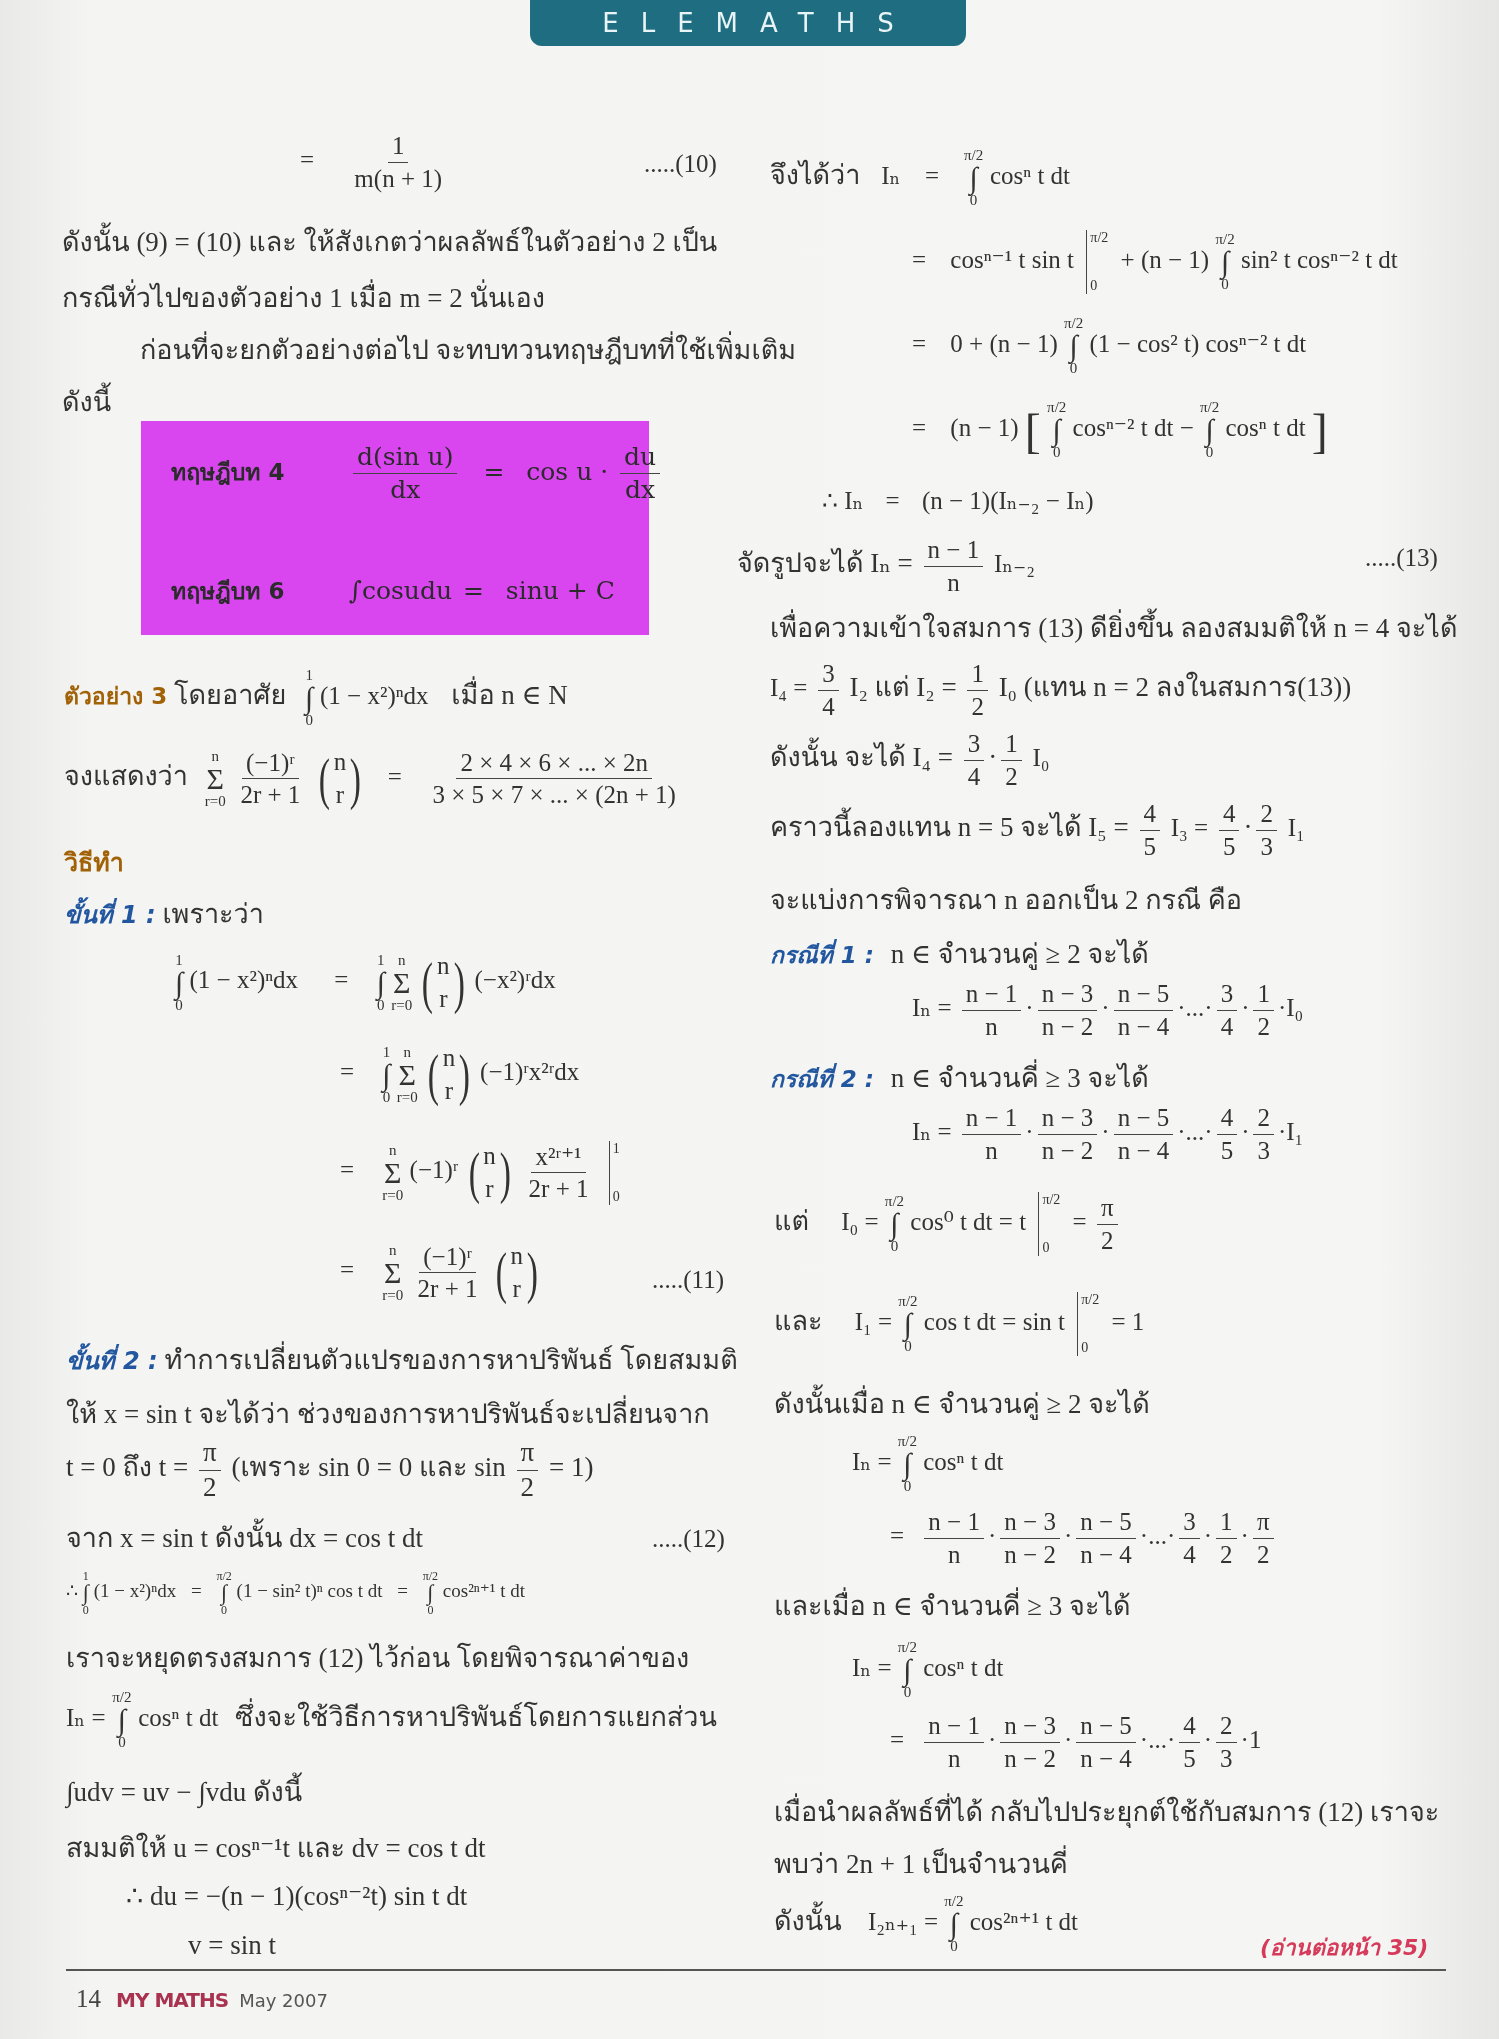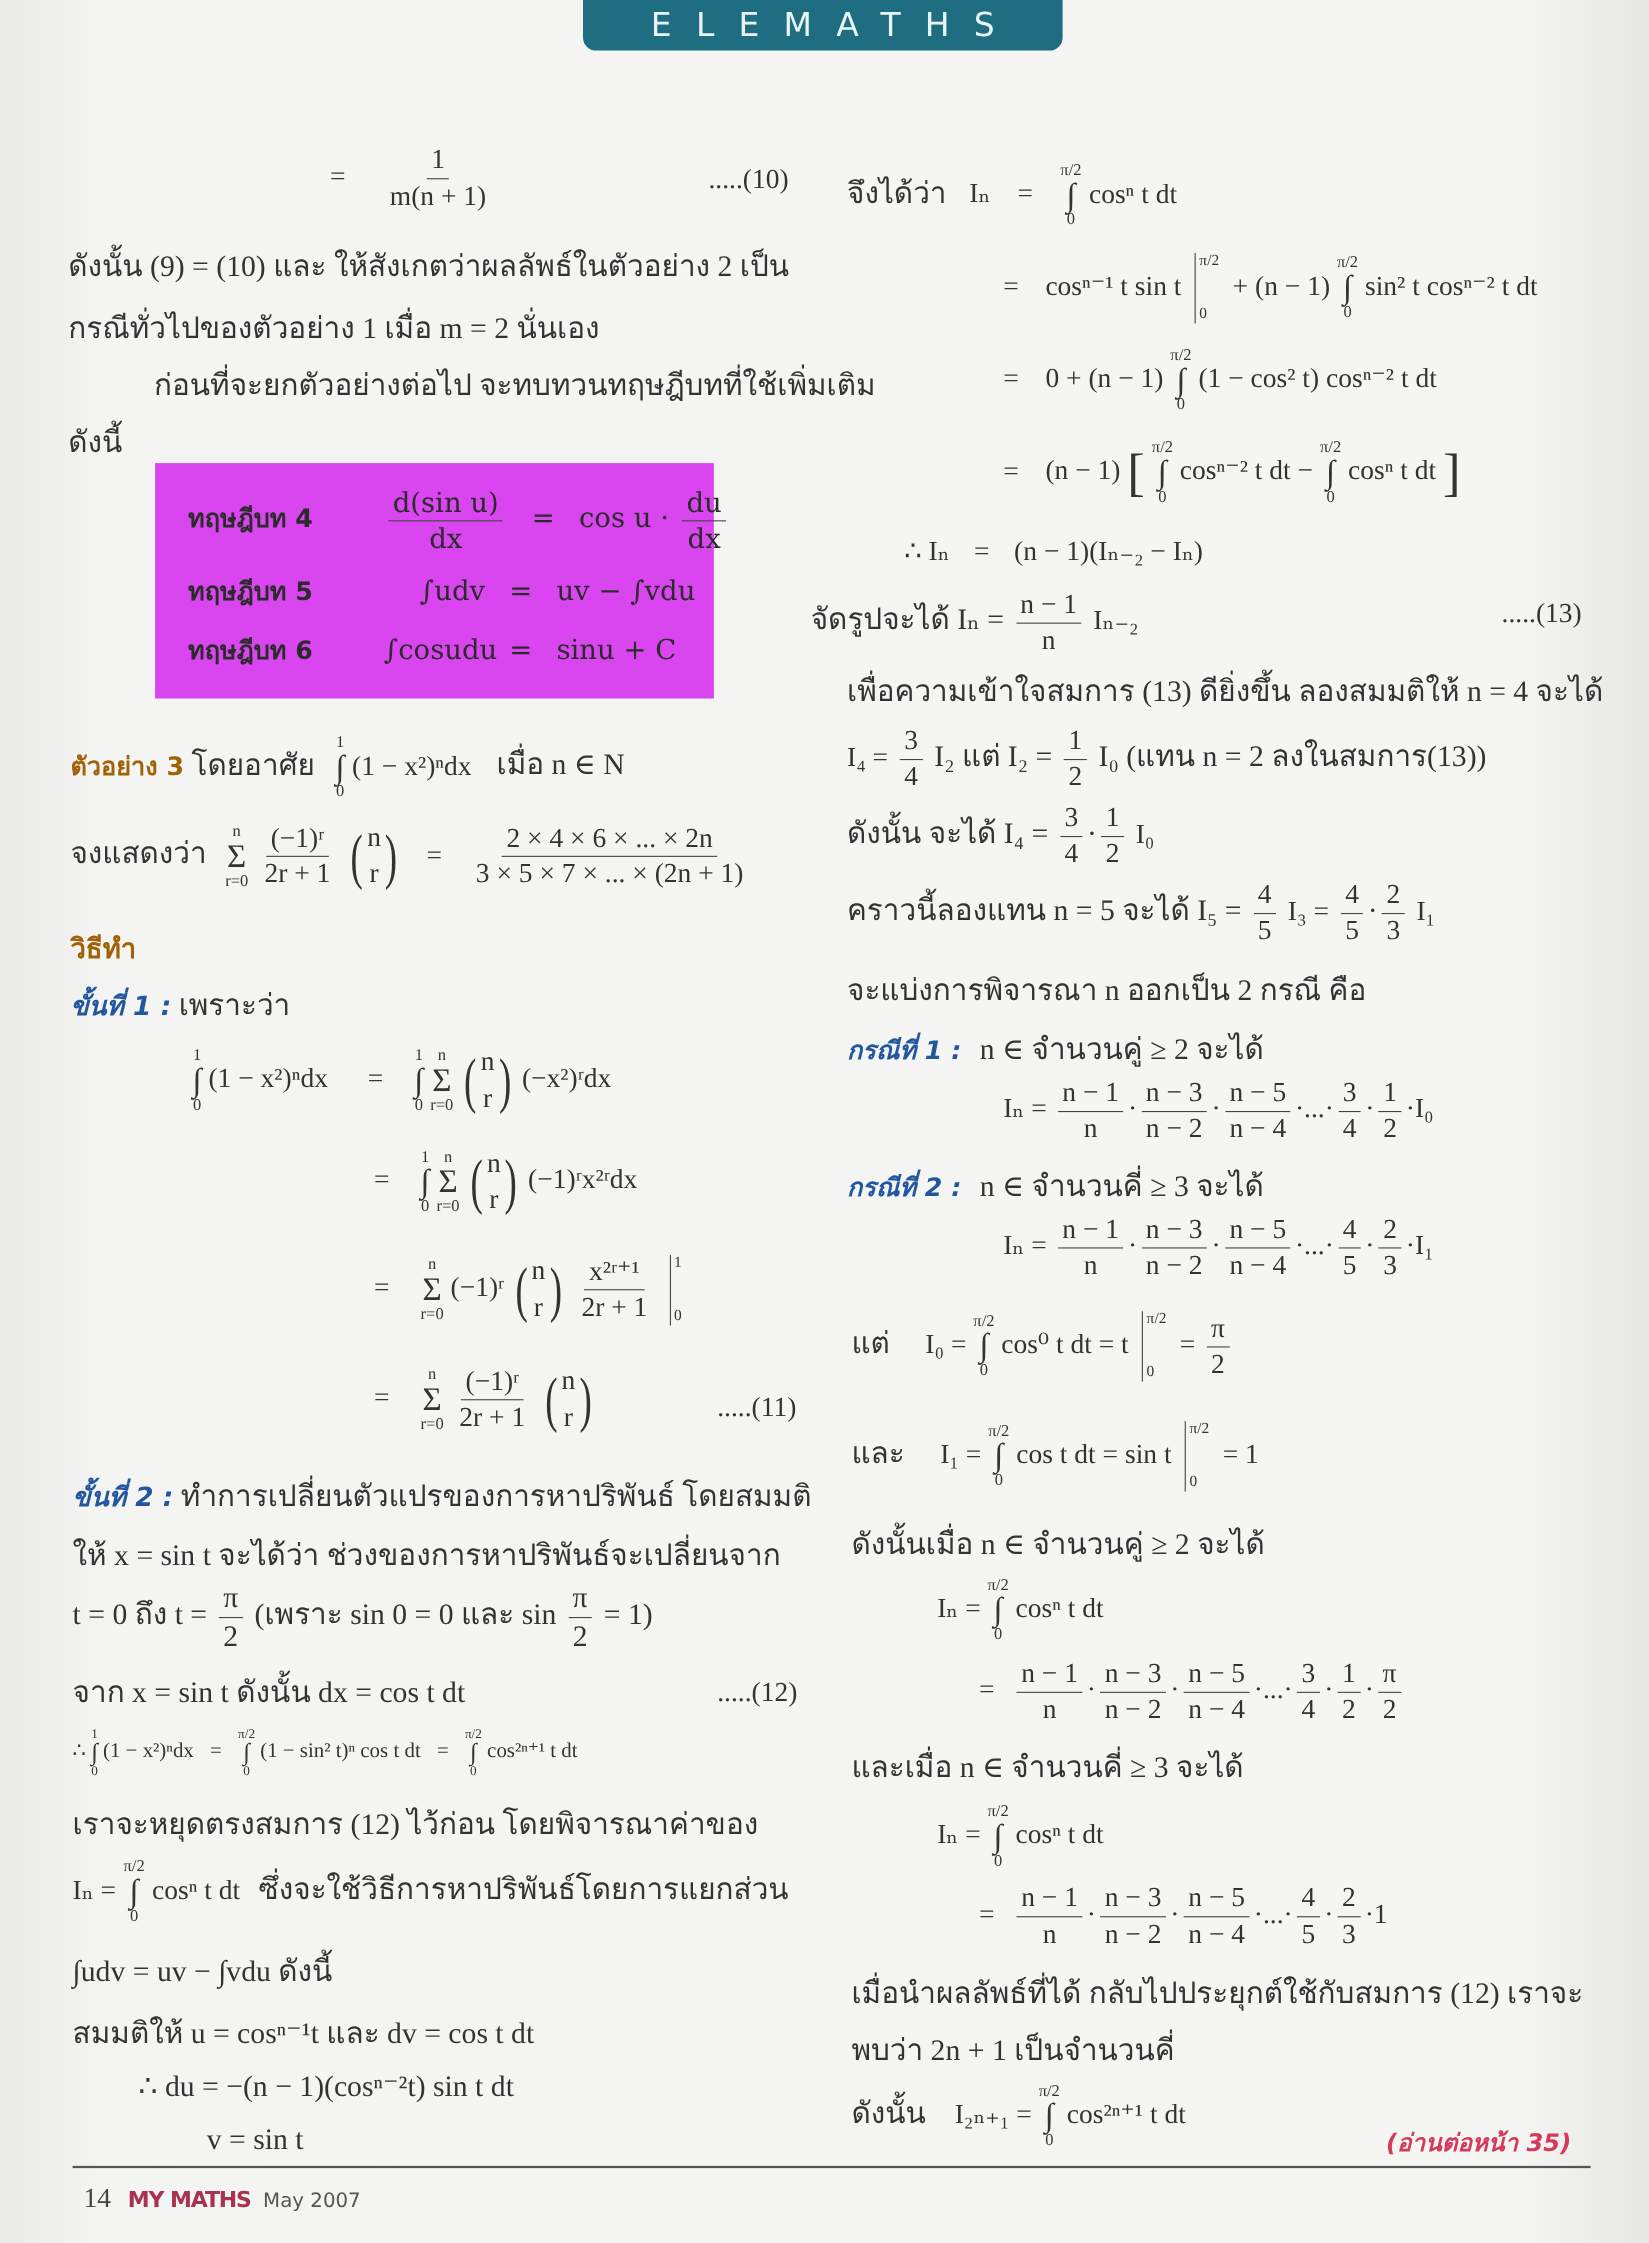--- a/index.html
+++ b/index.html
@@ -10,21 +10,21 @@
     color: #2a2a2a;
   }
   .page-bg {
     position: absolute; left: 0; top: 0; width: 1499px; height: 2039px;
     background: linear-gradient(90deg, #e9e9e7 0%, #f4f4f2 6%, #f5f5f3 92%, #e6e6e4 100%);
   }
   .header-tab {
     position: absolute; left: 530px; top: 0; width: 436px; height: 46px;
     background: #1e6d80; border-radius: 0 0 12px 12px;
     display: flex; align-items: center; justify-content: center;
-    color: #e8f4f6; font-family: "DejaVu Sans", sans-serif; font-size: 30px;
+    color: #e8f4f6; font-family: "DejaVu Sans", sans-serif; font-size: 26px;
     letter-spacing: 22px; padding-left: 22px; font-weight: normal;
   }
   .abs { position: absolute; white-space: nowrap; }
   .txt { font-family: "Liberation Serif", "DejaVu Serif", serif; font-size: 27px; color: #333; }
   .math { font-family: "Liberation Serif", "DejaVu Serif", serif; font-size: 25px; color: #333; }
   .frac { display: inline-flex; flex-direction: column; align-items: center; vertical-align: middle; margin: 0 4px; }
   .frac .num { border-bottom: 1.5px solid #444; padding: 0 4px 2px; line-height: 1.1; }
   .frac .den { padding: 2px 4px 0; line-height: 1.1; }
   .eqnum { font-family: "Liberation Serif", serif; font-size: 25px; color: #333; }
   .theorem-box {
@@ -77,26 +77,20 @@
       <span class="num">d(sin u)</span>
       <span class="den">dx</span>
     </span>
     <span style="margin:0 14px;">=</span>
     <span>cos u ·</span>
     <span class="frac">
       <span class="num">du</span>
       <span class="den">dx</span>
     </span>
   </div>
-  <div class="th-row" style="top:98px;">
-    <span class="th-label">ทฤษฎีบท  5</span>
-    <span style="display:inline-block; width:92px; text-align:right;">∫udv</span>
-    <span style="margin:0 14px;">=</span>
-    <span>uv − ∫vdu</span>
-  </div>
   <div class="th-row" style="top:152px;">
     <span class="th-label">ทฤษฎีบท  6</span>
     <span style="display:inline-block; width:92px; text-align:right;">∫cosudu</span>
     <span style="margin:0 14px;">=</span>
     <span>sinu + C</span>
   </div>
 </div>
 
 <div class="abs txt" style="left:64px; top:668px;">
   <span class="red-head" style="font-size:23px;">ตัวอย่าง 3</span>

